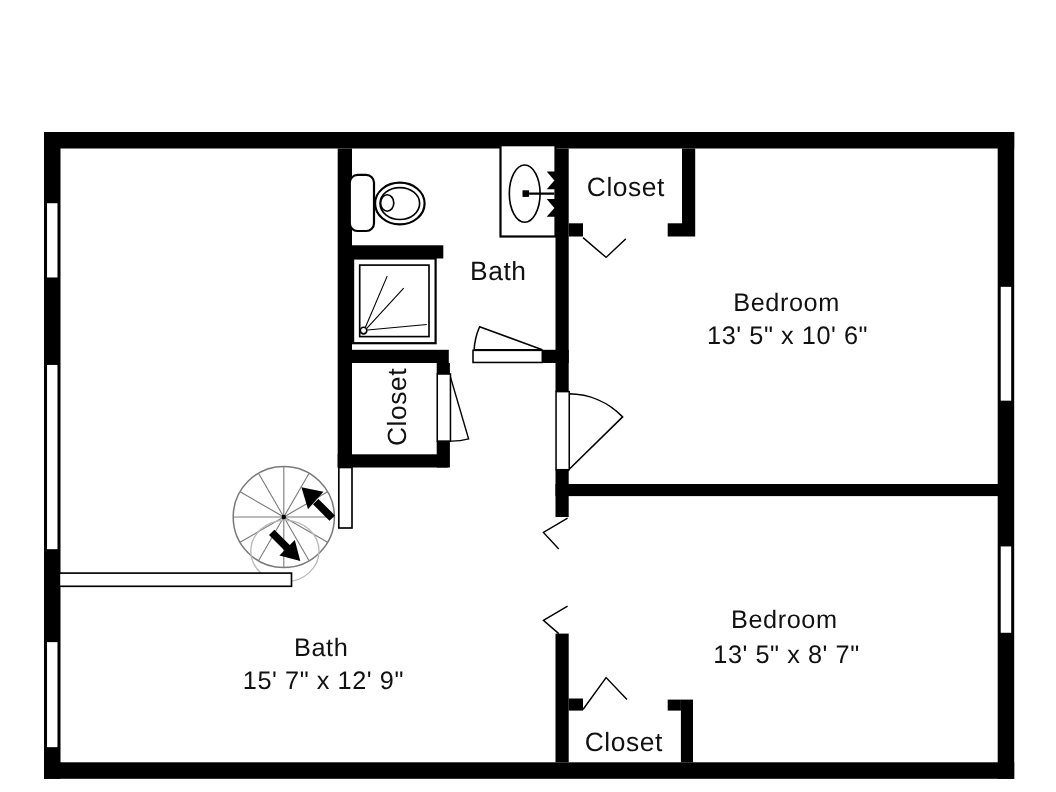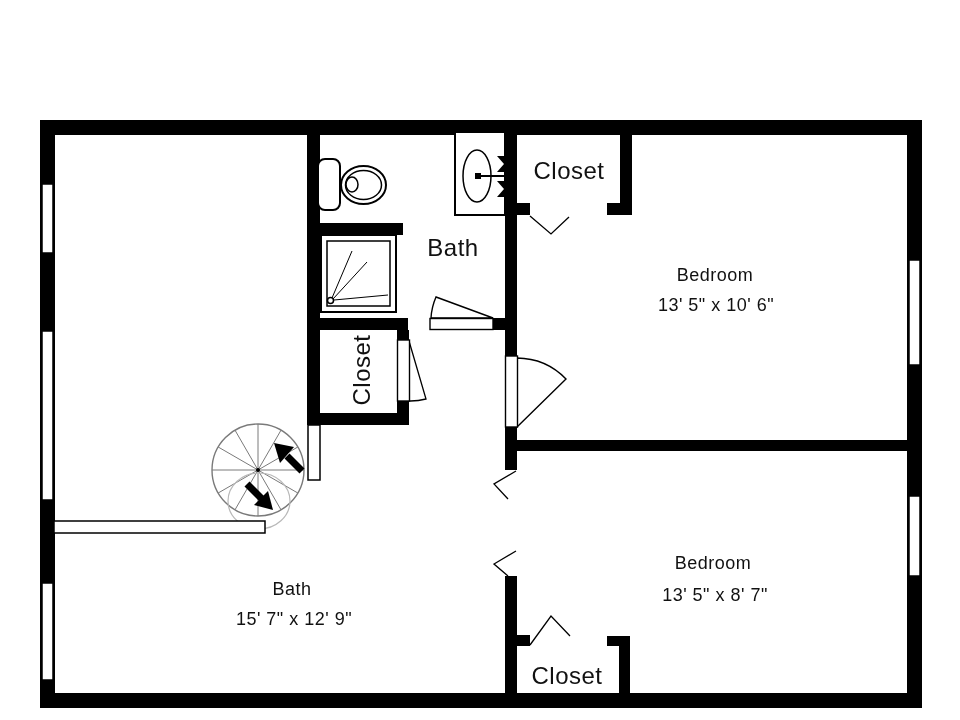--- a/index.html
+++ b/index.html
@@ -3,21 +3,21 @@
 <meta charset="utf-8">
 <style>
   html,body{margin:0;padding:0;background:#fff;}
   .canvas{
     position:relative;width:960px;height:720px;background:#ffffff;
     font-family:"Liberation Sans", sans-serif;overflow:hidden;margin-top:48px;
   }
   .plan-svg{position:absolute;left:0;top:0;}
   .room-label{
     position:absolute;transform:translate(-50%,-50%);
-    font-size:18px;color:#111;white-space:nowrap;letter-spacing:.5px;
+    font-size:23px;color:#111;white-space:nowrap;letter-spacing:.5px;
   }
   .room-label.small{font-size:24px;}
   .room-label.rotated{transform:translate(-50%,-50%) rotate(-90deg);}
   .disclaimer{
     position:absolute;left:14px;font-size:6px;color:#a9aeb6;
     letter-spacing:.2px;white-space:nowrap;
   }
 </style>
 </head>
 <body>

